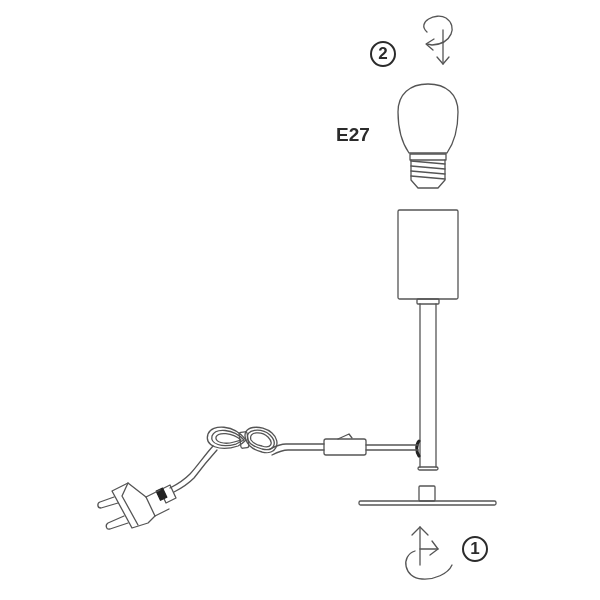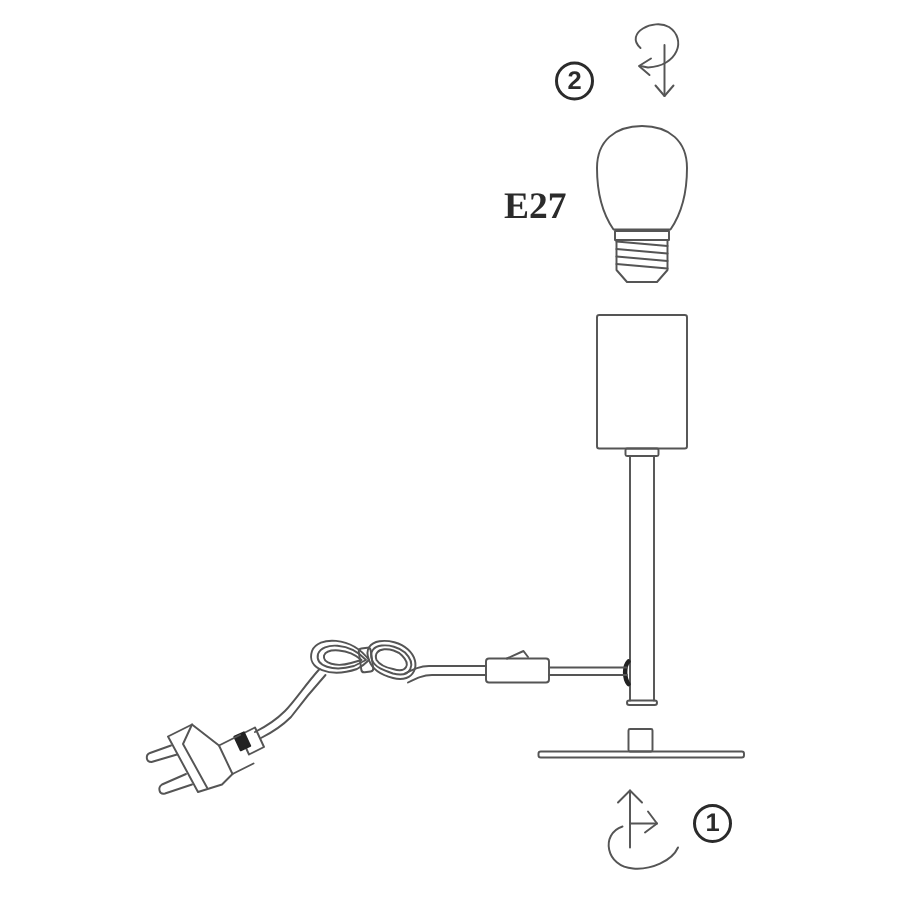--- a/index.html
+++ b/index.html
@@ -39,22 +39,21 @@
       justify-content: center;
       font-size: 17px;
       font-weight: bold;
       color: #2b2b2b;
       font-family: "Liberation Sans", sans-serif;
       background: #fff;
     }
     #bulb-label {
       left: 336px;
       top: 124px;
-      font-size: 25px;
-      font-family: Liberation Serif, serif;
+      font-size: 19px;
     }
     #step2 { left: 370px; top: 41px; }
     #step1 { left: 462px; top: 536px; }
   </style>
 </head>
 <body>
 
 <div id="diagram">
   <svg width="600" height="600" viewBox="0 0 600 600" xmlns="http://www.w3.org/2000/svg">
     <g fill="none" stroke="#555" stroke-width="1.3" stroke-linecap="round" stroke-linejoin="round">

